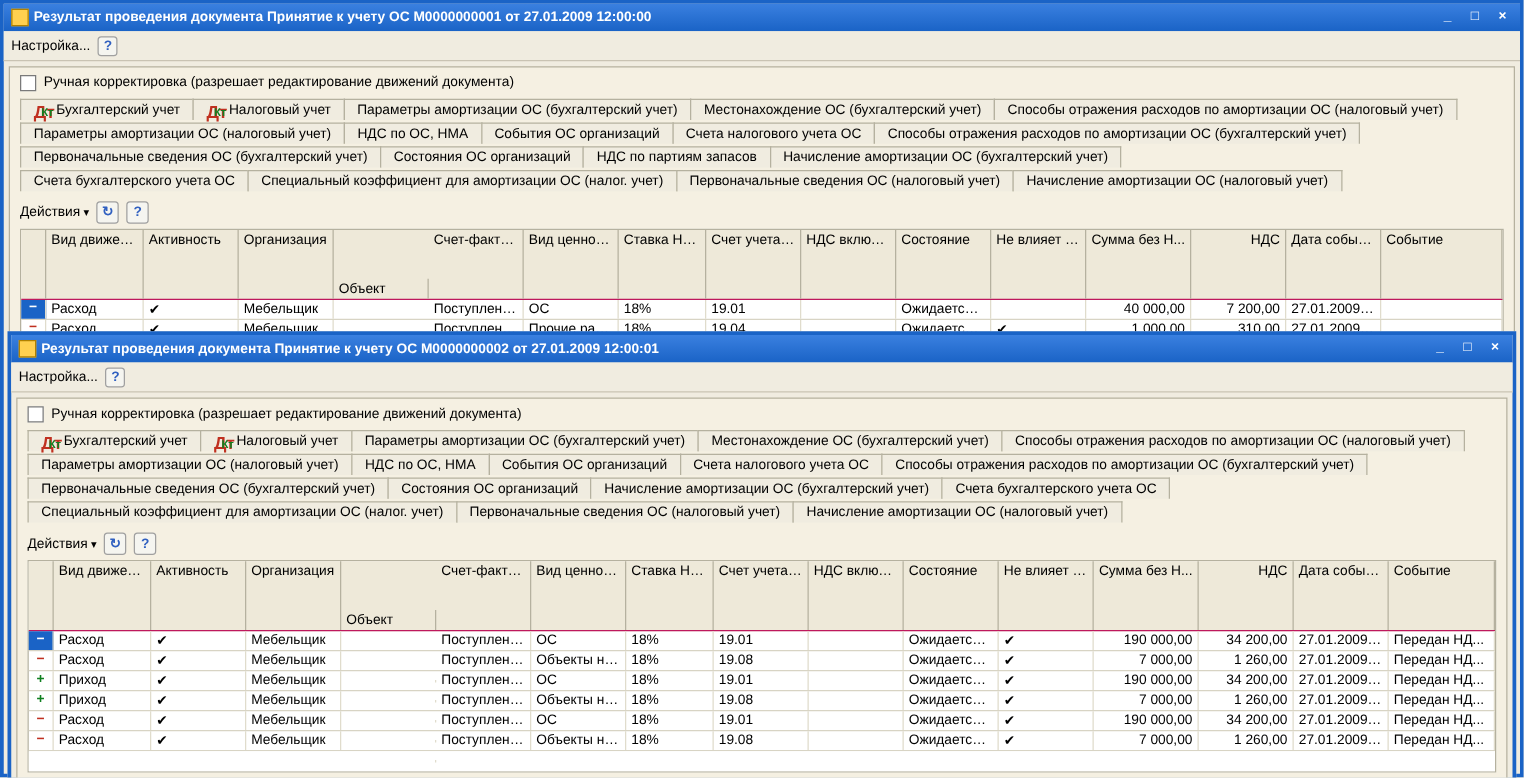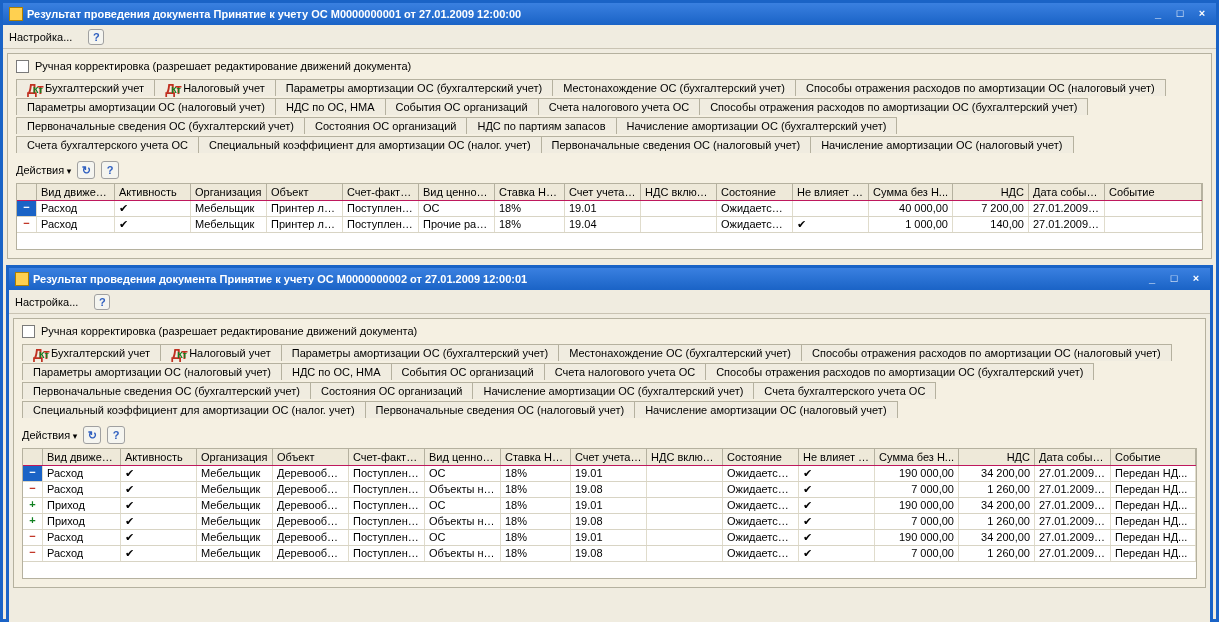--- a/index.html
+++ b/index.html
@@ -47,21 +47,21 @@
     height: 24px;
     background: #f0ece0;
     display: flex;
     align-items: center;
     padding: 0 6px;
     border-bottom: 1px solid #c9c3b3;
   }
   .toolbar-link {
     color: #000;
     cursor: default;
-    margin-right: 14px;
+    margin-right: 4px;
   }
   .help-btn {
     width:16px; height:16px;
     border:1px solid #a0a0a0;
     border-radius:3px;
     text-align:center;
     line-height:14px;
     color:#3060c0;
     font-weight:bold;
     background:#f5f5f0;
@@ -157,21 +157,21 @@
     padding:1px 4px;
     font-size:11px;
     overflow:hidden;
     white-space:nowrap;
     text-overflow:ellipsis;
   }
   .c-icon { width:20px; flex:0 0 20px; text-align:center; padding:0 !important; }
   .c-move { width:78px; flex:0 0 78px; }
   .c-act  { width:76px; flex:0 0 76px; }
   .c-org  { width:76px; flex:0 0 76px; }
-  .c-obj  { width:76px; flex:0 0 76px; }
+  .c-obj  { width:76px; flex:0 0 76px;margin-top:39px; }
   .c-inv  { width:76px; flex:0 0 76px; }
   .c-val  { width:76px; flex:0 0 76px; }
   .c-vat  { width:70px; flex:0 0 70px; }
   .c-acc  { width:76px; flex:0 0 76px; }
   .c-vinc { width:76px; flex:0 0 76px; }
   .c-state{ width:76px; flex:0 0 76px; }
   .c-noaff{ width:76px; flex:0 0 76px; }
   .c-sum  { width:84px; flex:0 0 84px; text-align:right; }
   .c-nds  { width:76px; flex:0 0 76px; text-align:right; }
   .c-date { width:76px; flex:0 0 76px; }
@@ -355,21 +355,21 @@
             <div class="c-org">Мебельщик</div>
             <div class="c-obj">Принтер лаз...</div>
             <div class="c-inv">Поступлени...</div>
             <div class="c-val">Прочие рабо...</div>
             <div class="c-vat">18%</div>
             <div class="c-acc">19.04</div>
             <div class="c-vinc"></div>
             <div class="c-state">Ожидается ...</div>
             <div class="c-noaff">✔</div>
             <div class="c-sum">1 000,00</div>
-            <div class="c-nds">140,00</div>
+            <div class="c-nds">310,00</div>
             <div class="c-date">27.01.2009 1...</div>
             <div class="c-evt"></div>
           </div>
         </div>
       <div class="grid-blank"></div>
     </div>
   </div>
 
   <div class="sub-window">
     <div class="titlebar">

